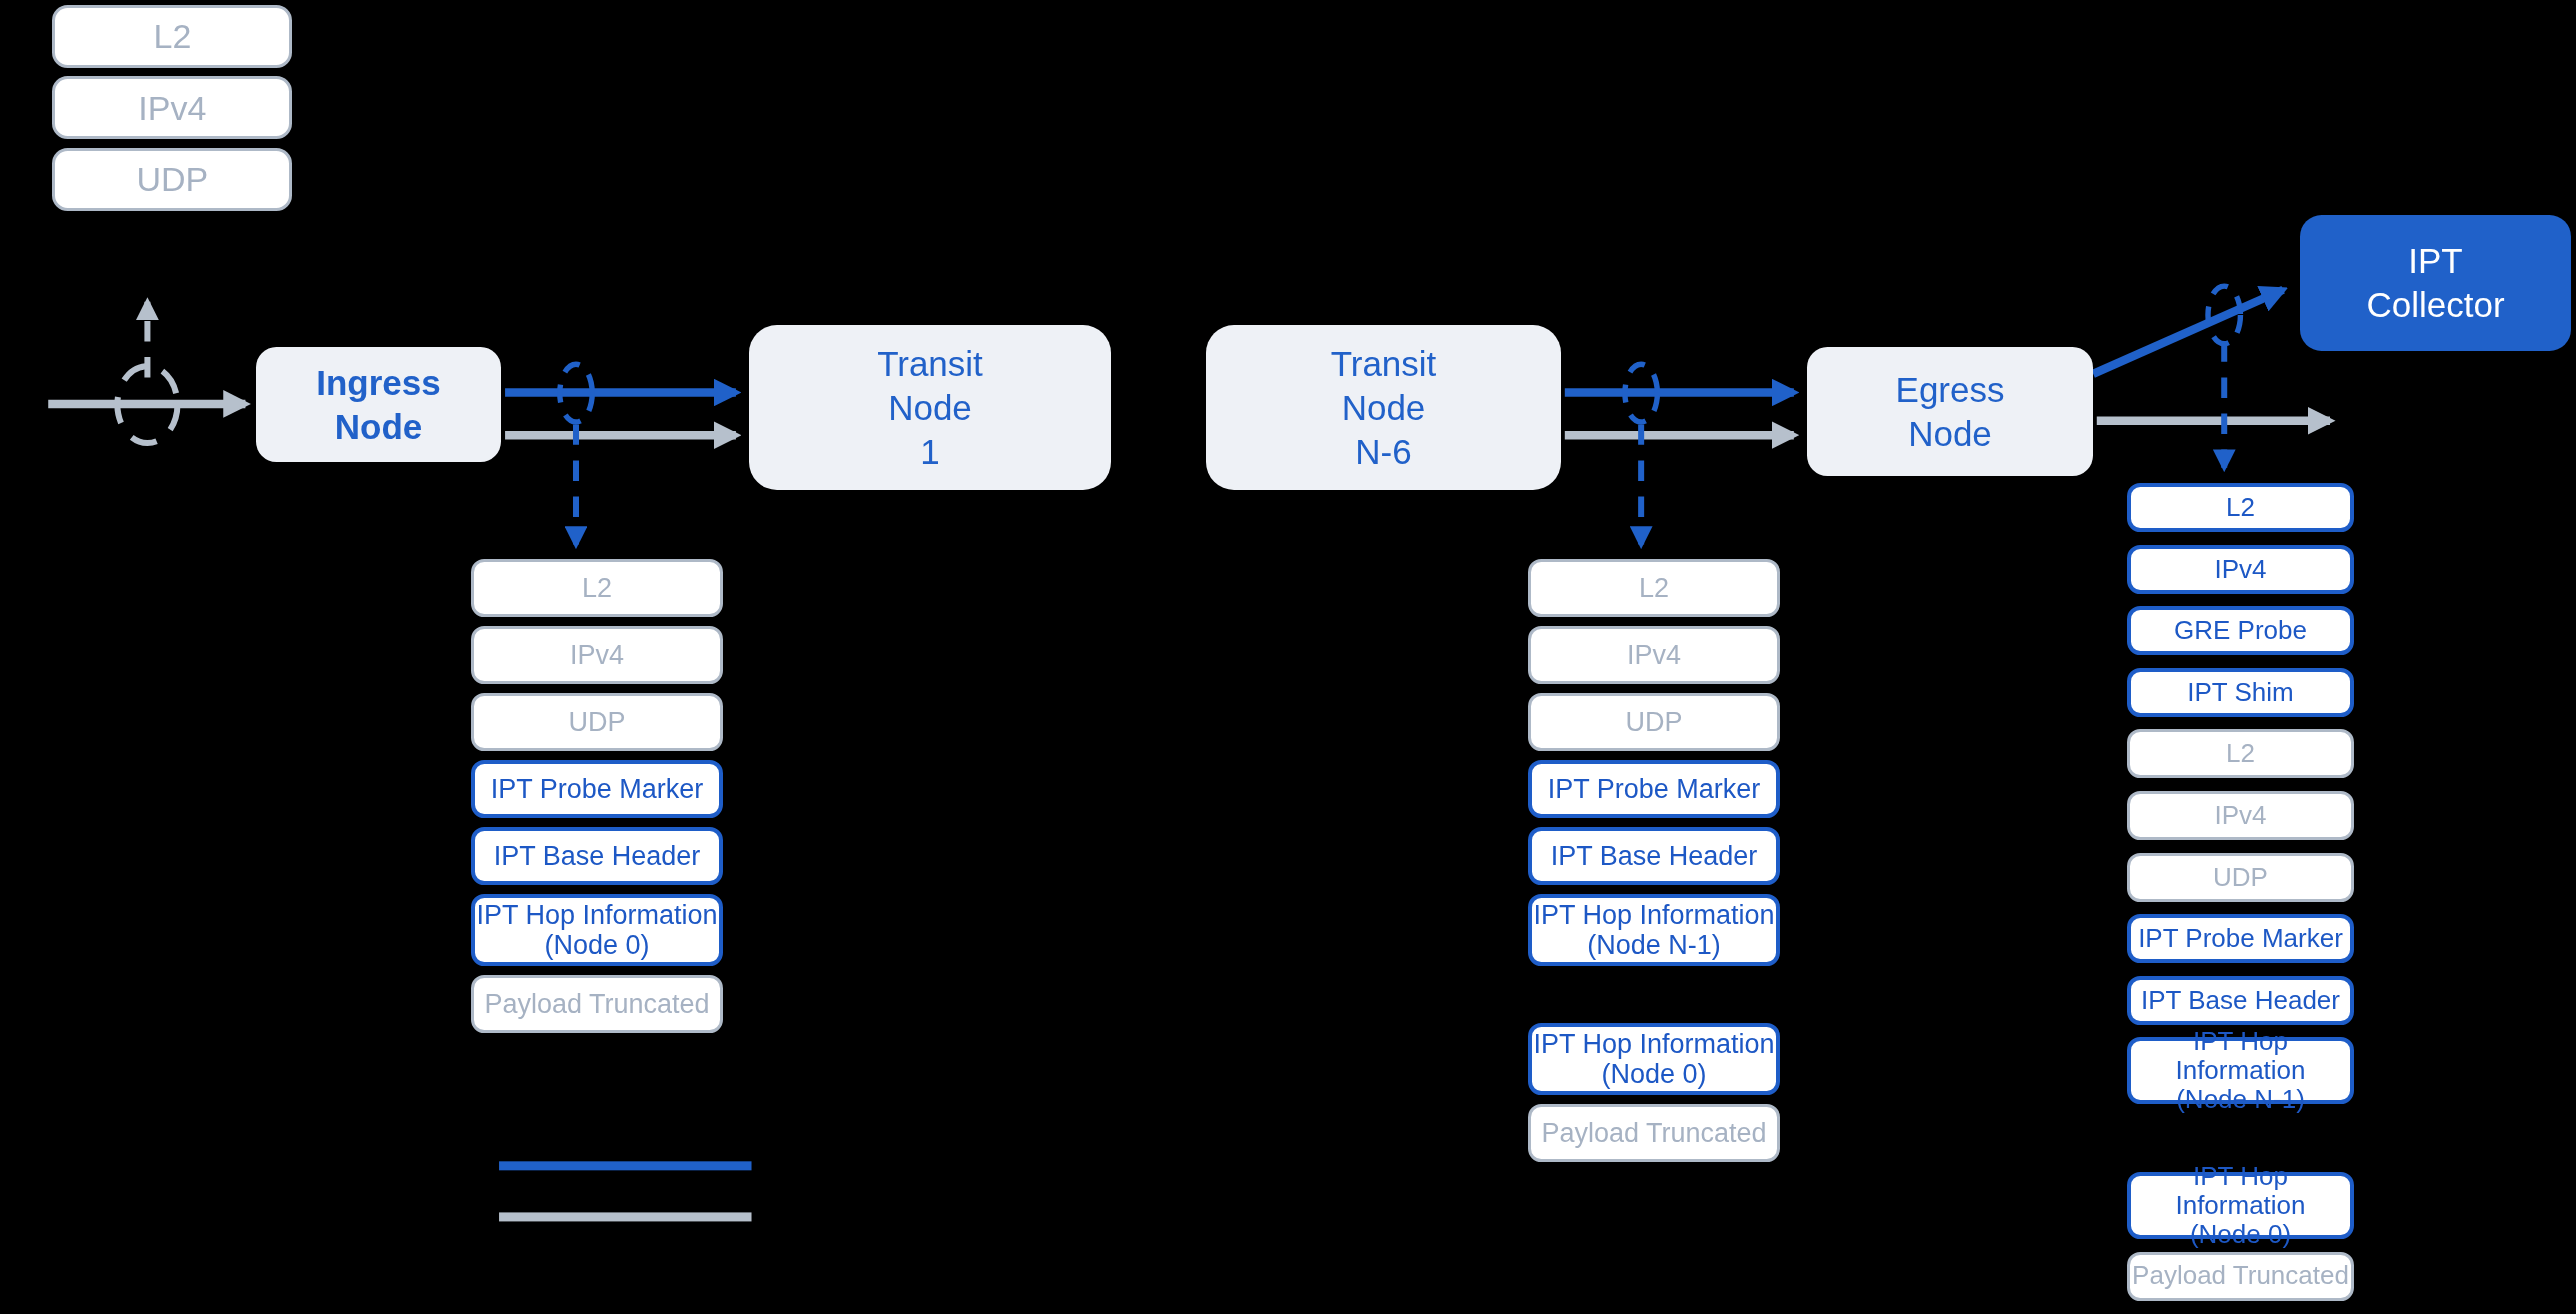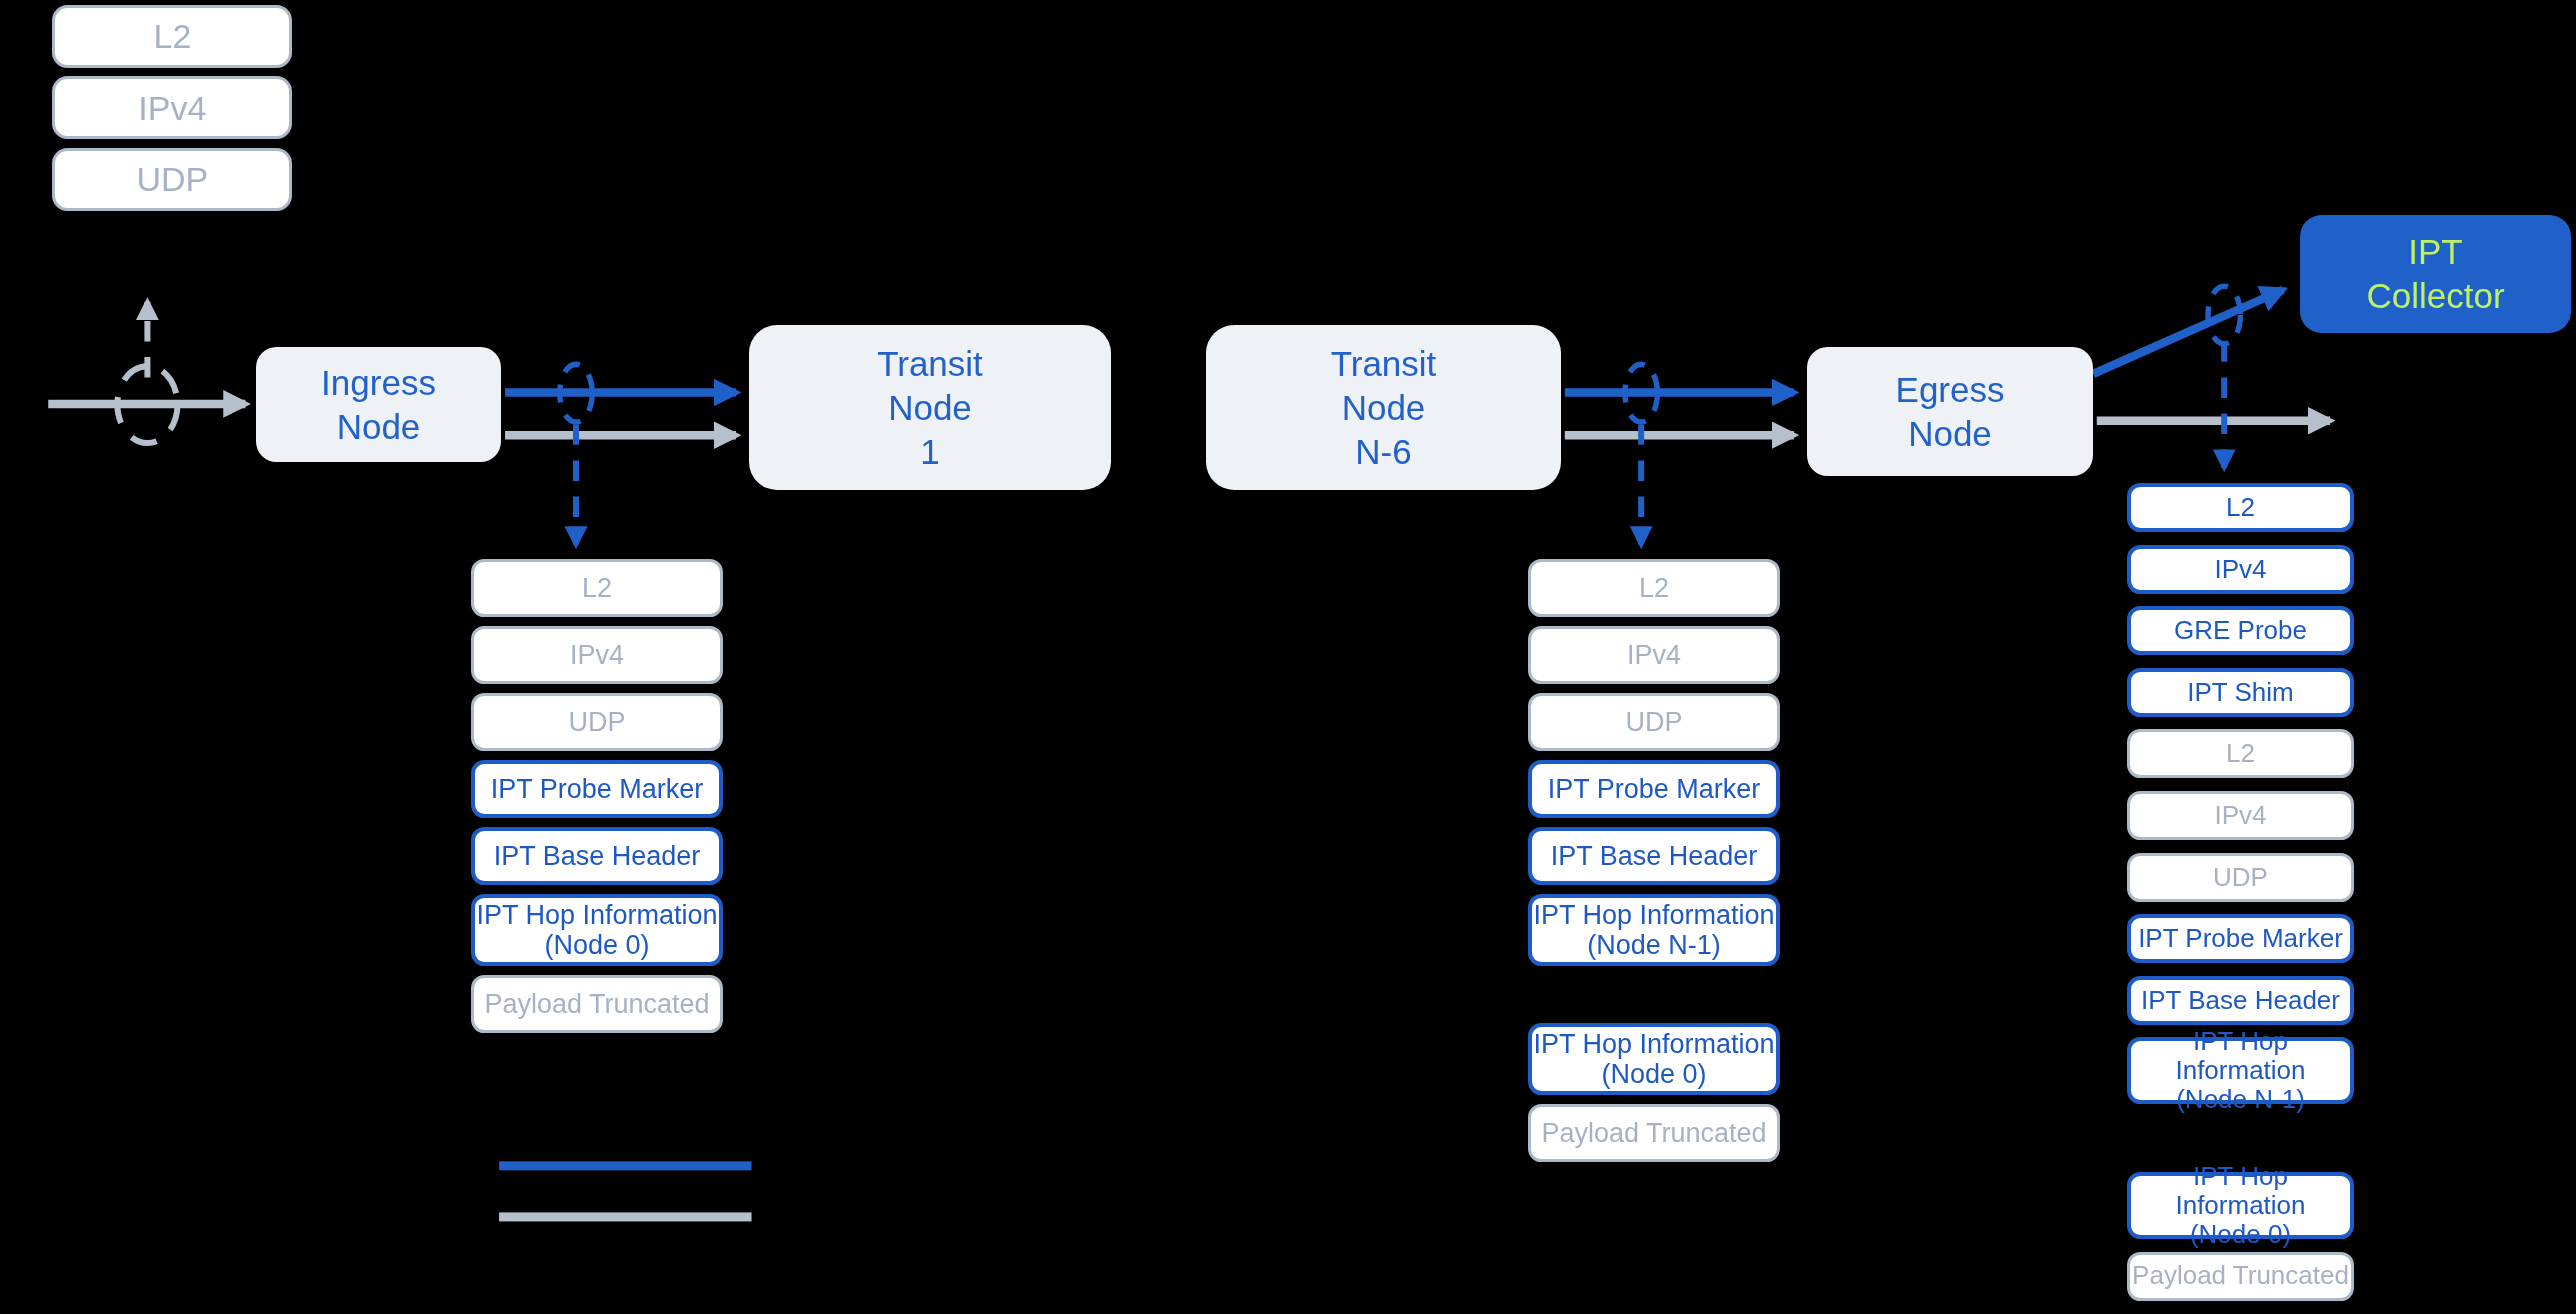--- a/index.html
+++ b/index.html
@@ -18,26 +18,26 @@
   #stack-after-transit{left:1484px;top:559px;}
   #stack-after-ingress .pbox,#stack-after-transit .pbox{height:58px;font-size:27px;border-radius:13.2px;flex:none;}
   #stack-after-ingress .pbox.two,#stack-after-transit .pbox.two{height:72px;}
   #stack-after-transit .after-gap{margin-top:48px;}
   #stack-egress-report{left:2083px;top:483px;width:271px;gap:12.6px;}
   #stack-egress-report .pbox{height:49px;font-size:26px;border-radius:13.2px;flex:none;}
   #stack-egress-report .pbox.two{height:67px;}
   #stack-egress-report .after-gap{margin-top:55px;}
   .node{position:absolute;z-index:2;display:flex;flex-direction:column;align-items:center;justify-content:center;
         background:#eef1f6;color:#2161c9;font-size:35px;line-height:44px;text-align:center;}
-  #node-ingress{left:256px;top:347px;width:245px;height:115px;border-radius:20.4px;}
+  #node-ingress{left:256px;top:347px;width:245px;height:115px;border-radius:20.4px;font-weight:bold;}
   #node-transit1{left:749px;top:325px;width:362px;height:165px;border-radius:28px;}
   #node-transitn1{left:1206px;top:325px;width:355px;height:165px;border-radius:28px;}
   #node-egress{left:1807px;top:347px;width:286px;height:129px;border-radius:20.4px;}
-  #node-collector{left:2300px;top:215px;width:271px;height:118px;border-radius:21.6px;
-                  background:#2061c9;color:#bef264;}
+  #node-collector{left:2300px;top:215px;width:271px;height:136px;border-radius:21.6px;
+                  background:#2061c9;color:#ffffff;}
 </style>
 </head>
 <body>
 
 <div id="stage">
 
   <svg id="overlay" width="2576" height="1314" viewBox="0 0 4285 2186" xmlns="http://www.w3.org/2000/svg">
     <defs>
       <marker id="ab" viewBox="0 0 10 10" refX="8" refY="5" markerWidth="46" markerHeight="46" markerUnits="userSpaceOnUse" orient="auto">
           <path d="M0 0 L10 5 L0 10 Z" fill="#2061c9"></path>

